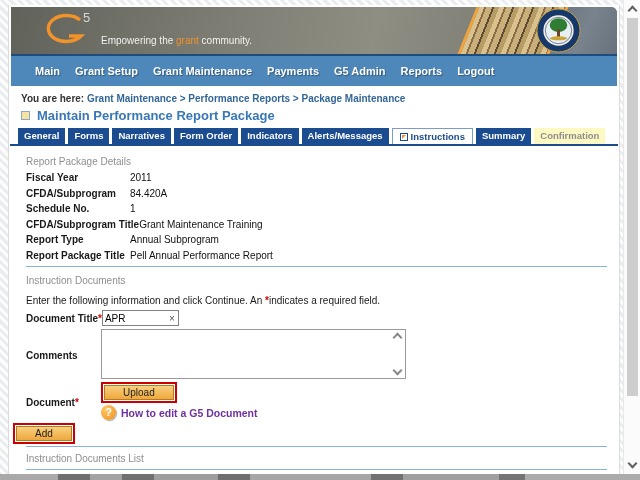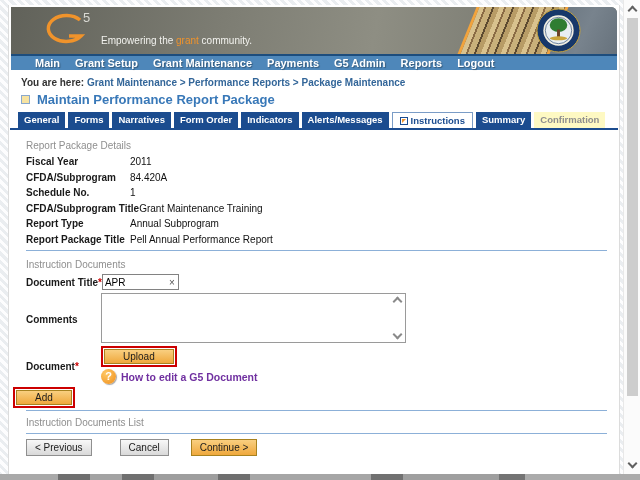--- a/index.html
+++ b/index.html
@@ -32,21 +32,21 @@
       #d9c28e 0 5px, #8a6b45 5px 7px, #c9b07a 7px 13px, #5d4a30 13px 15px, #b89c66 15px 20px);
     border-left: 3px solid #f2a33c; border-right: 3px solid #f2a33c;
   }
   .seal { position: absolute; right: 36px; top: 1px; width: 45px; height: 45px; }
   .g-logo { position: absolute; left: 28px; top: 5px; width: 52px; height: 36px; }
   .logo-5 { position: absolute; left: 72px; top: 3px; color: #d8d8d2; font-size: 13px; }
   .tagline { position: absolute; left: 90px; bottom: 8px; color: #f2f2ee; font-size: 10px; }
   .tagline .hl { color: #f0932b; }
   
   .nav {
-    margin: 0 2px; height: 16px; background: #4e87ba; border-top: 2px solid #1d4d7d;
+    margin: 0 2px; height: 32px; background: #4e87ba; border-top: 2px solid #1d4d7d;
     display: flex; align-items: center; gap: 15px; padding-left: 24px;
   }
   .nav a { color: #fff; font-weight: bold; font-size: 11px; text-decoration: none; cursor: pointer;
            text-shadow: 1px 1px 1px rgba(0,0,0,.35); }
   
   .breadcrumb { padding: 7px 0 0 12px; font-size: 10px; }
   .breadcrumb .here { font-weight: bold; color: #333; }
   .breadcrumb .path { font-weight: bold; color: #336699; cursor: pointer; }
   .title-row { margin: 4px 0 0 12px; display: flex; align-items: center; }
   .title-icon { width: 9px; height: 9px; background: #f7e3a1; border: 1px solid #8aa8cc; }
@@ -211,20 +211,21 @@
       </div>
       <div class="f-row">
         <span class="f-label">Report Package Title</span>
         <span class="f-value">Pell Annual Performance Report</span>
       </div>
     </div>
     <hr class="blue hr-3">
 
     
     <div class="section-label sl-2">Instruction Documents</div>
+    <div class="intro"><span>Enter the following information and click Continue.  An </span><span class="req">*</span><span>indicates a required field.</span></div>
 
     <div class="form-row">
       <span class="form-label"><span>Document Title</span><span class="req">*</span></span>
       <span class="input-box">
         <input value="APR" style="">
         <span class="clear-x">×</span>
       </span>
     </div>
 
     <div class="form-row comments-row">

